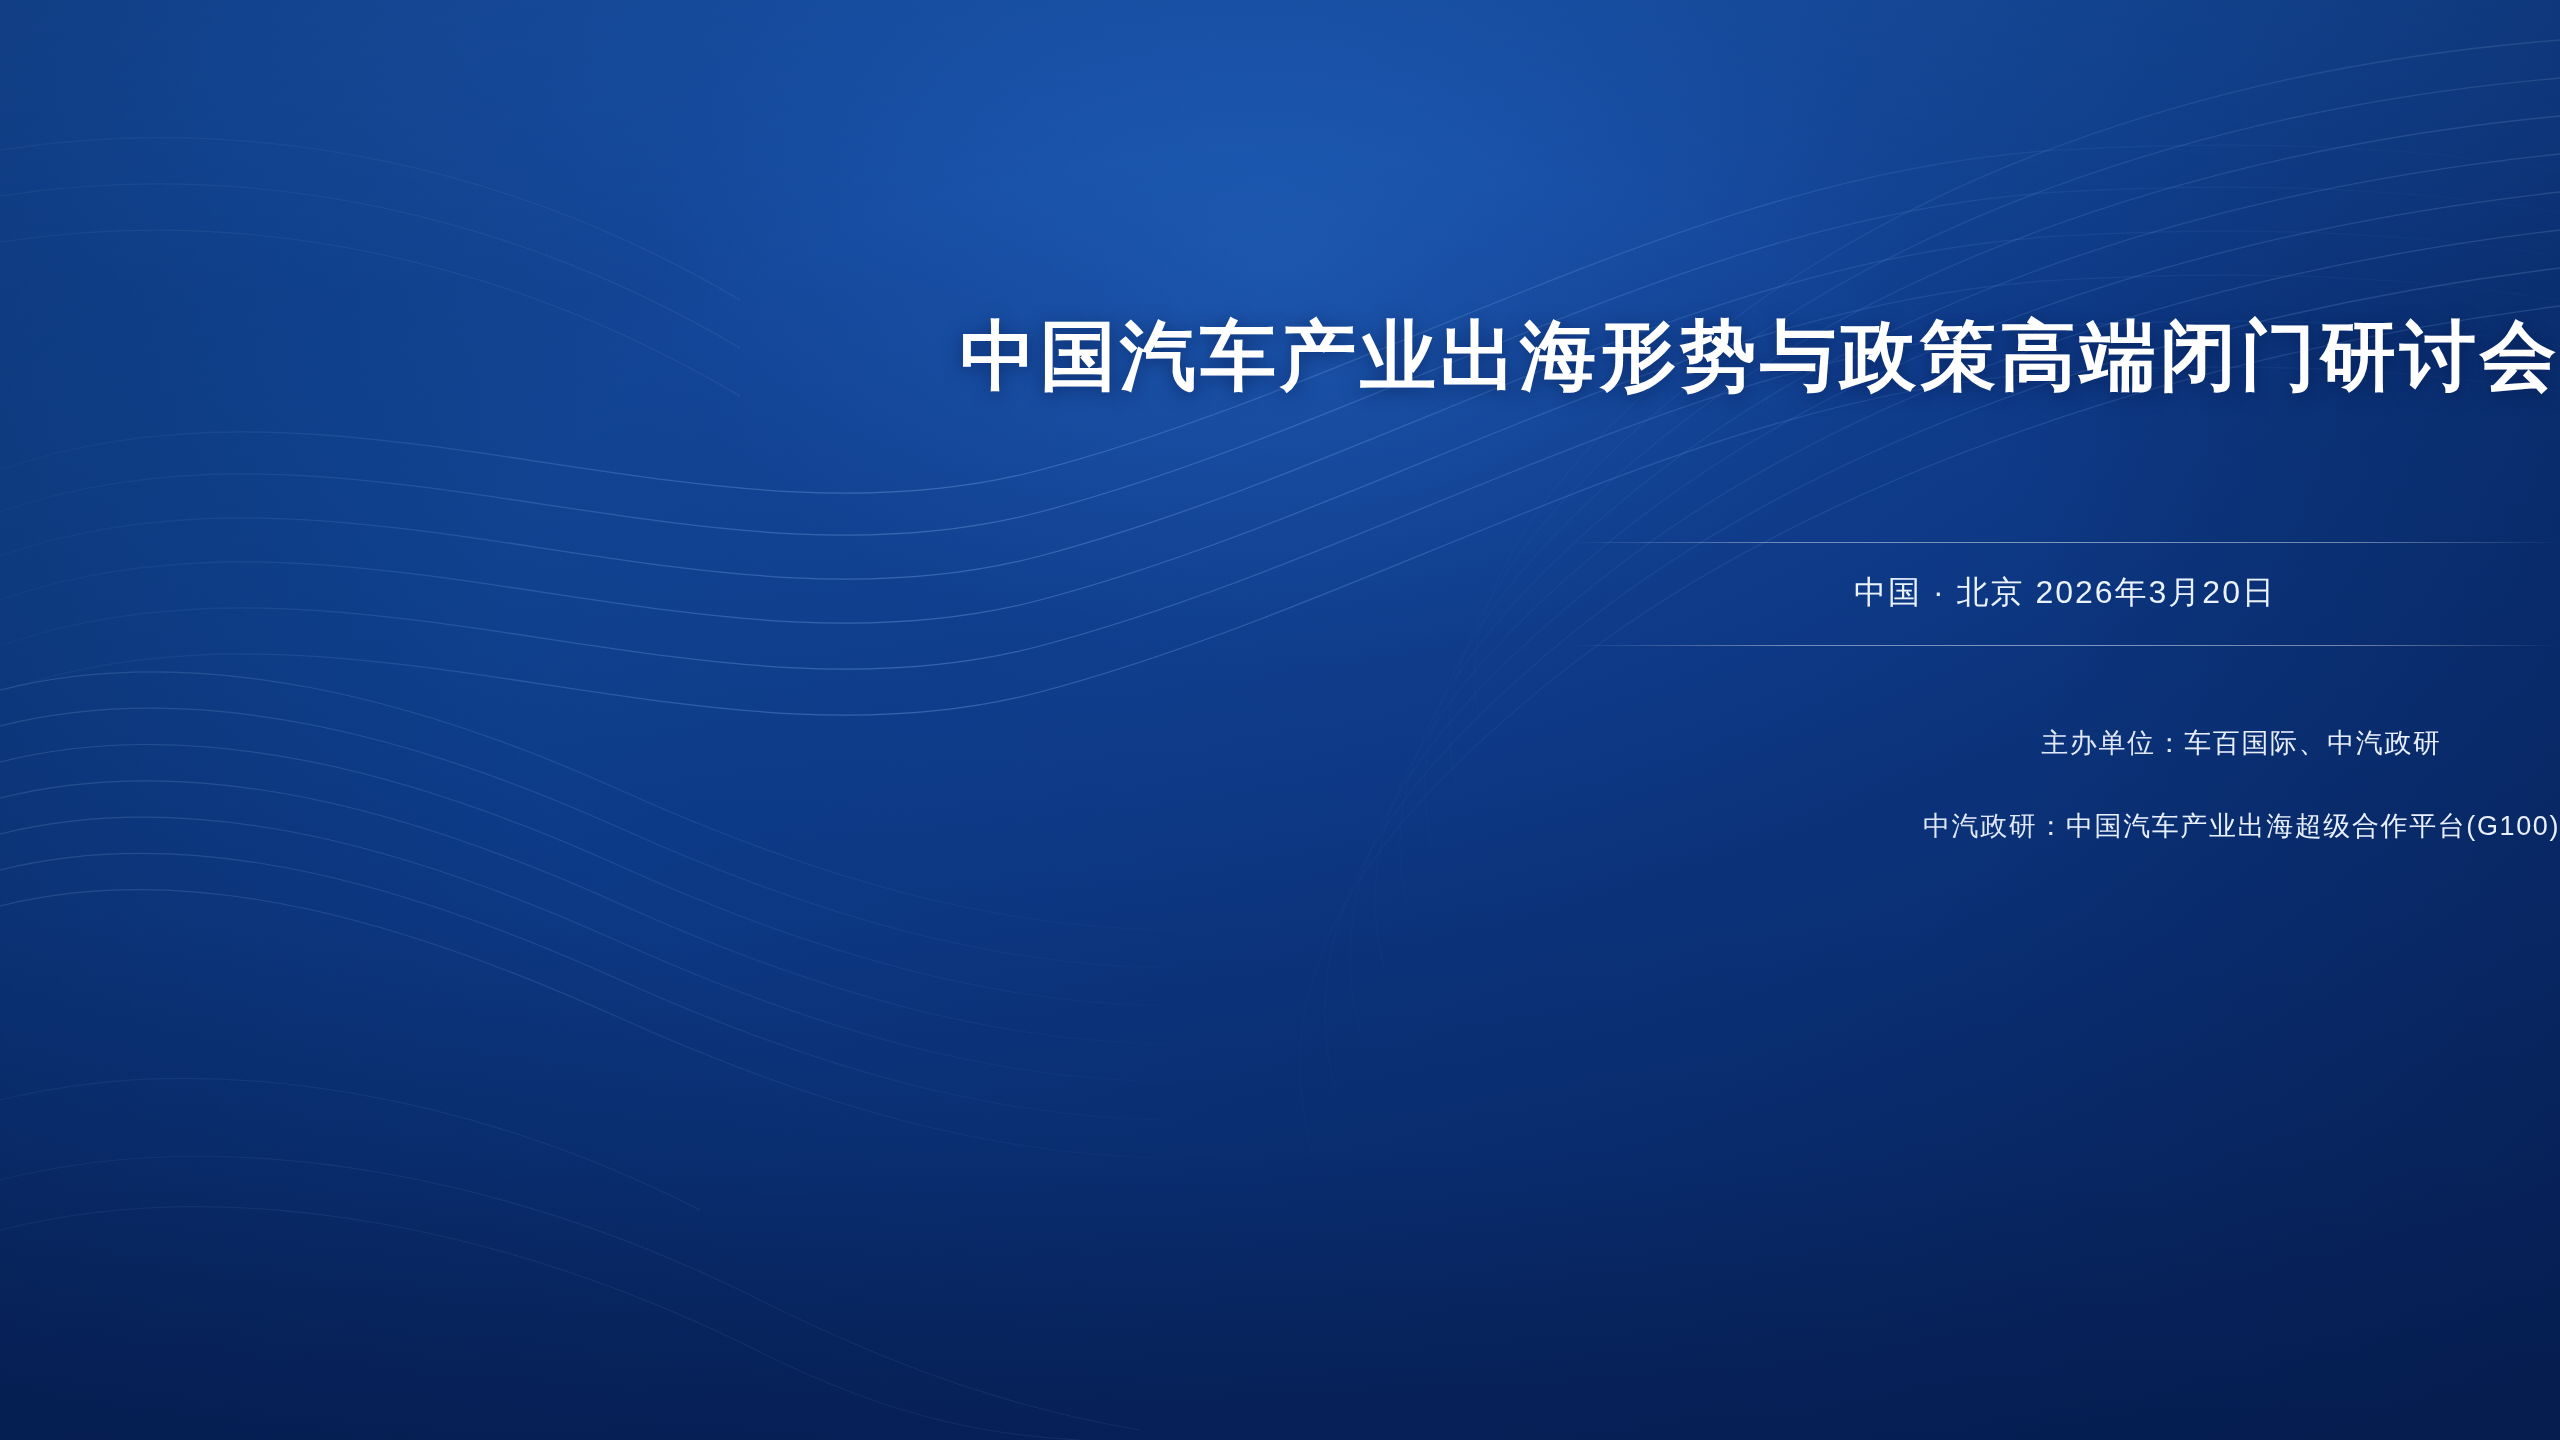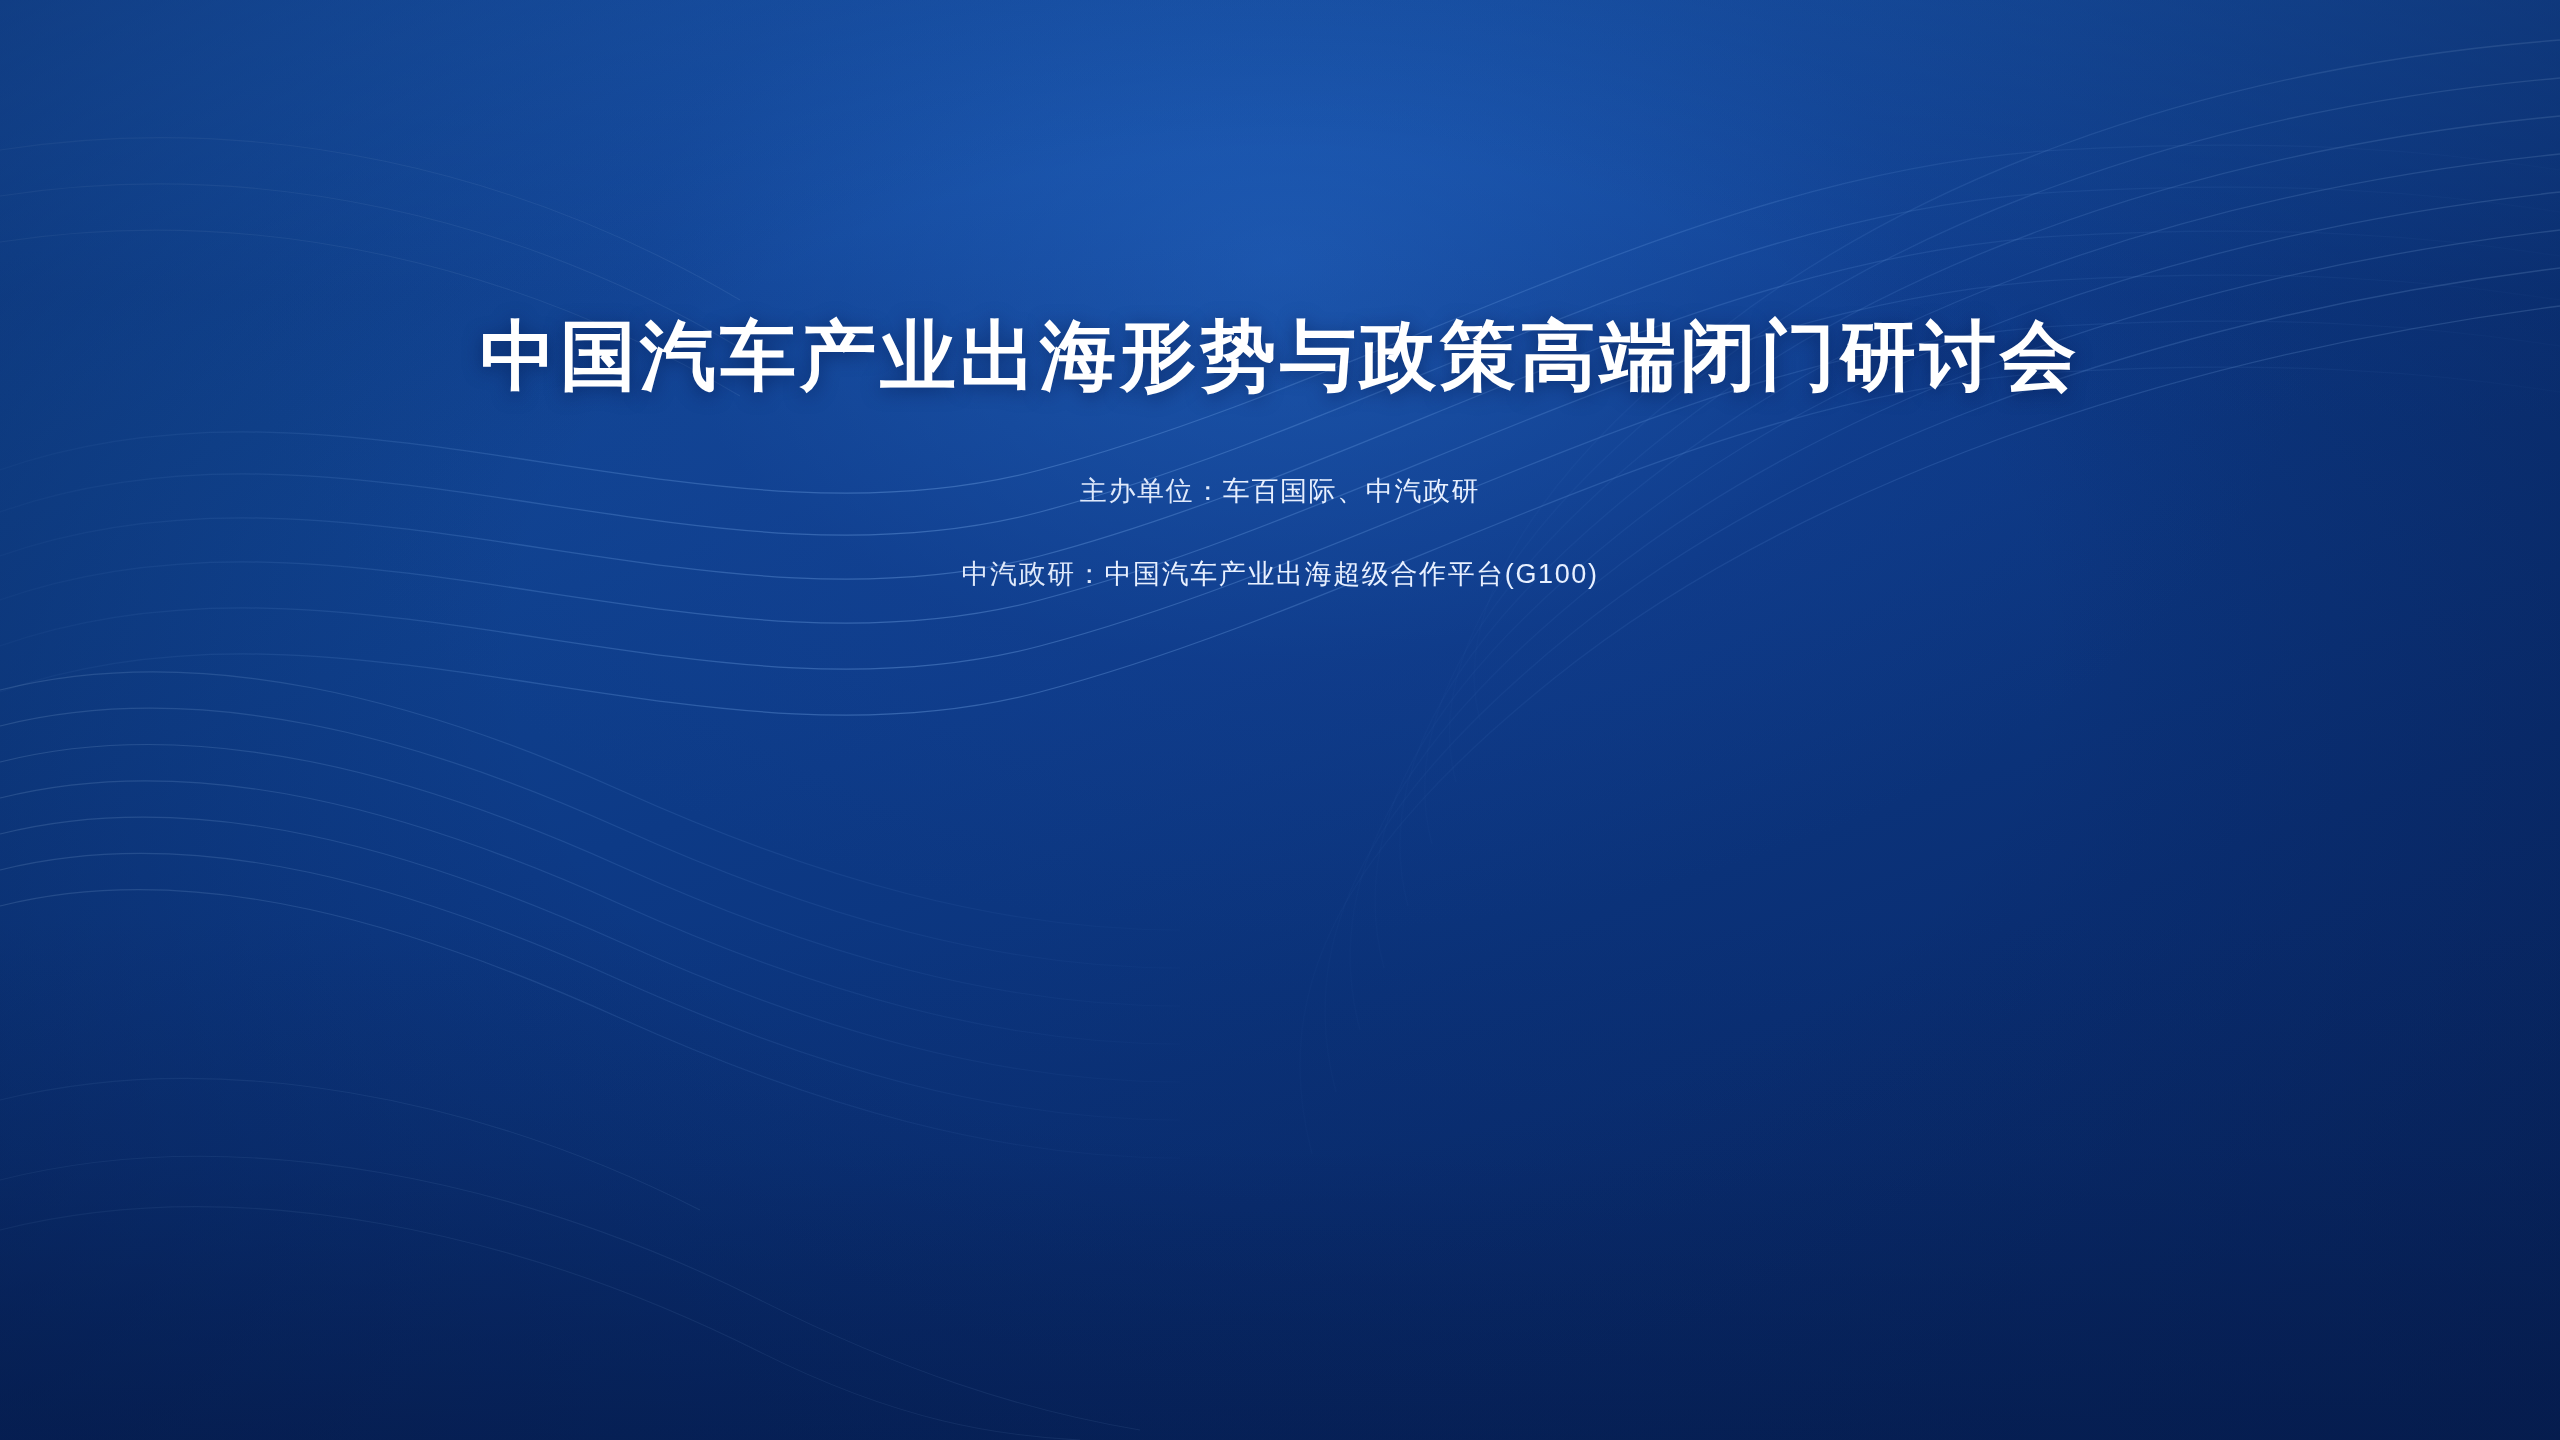--- a/index.html
+++ b/index.html
@@ -44,21 +44,21 @@
   .waves {
     position: absolute;
     inset: 0;
     pointer-events: none;
   }
   .content {
     position: absolute;
     inset: 0;
     display: flex;
     flex-direction: column;
-    align-items: center;
+    align-items: flex-end;
   }
   .title-block {
     margin-top: 318px;
     text-align: center;
     color: #ffffff;
   }
   .title-line {
     font-size: 76px;
     font-weight: 700;
     letter-spacing: 4px;
@@ -177,20 +177,25 @@
   </svg>
 
   <div class="vignette"></div>
 
   <div class="content">
 
     <div class="title-block">
       <div class="title-line first">中国汽车产业出海形势与政策高端闭门研讨会</div>
     </div>
 
+    <div class="meta-wrap">
+      <div class="meta-rule"></div>
+      <div class="meta-text">中国 · 北京  2026年3月20日</div>
+      <div class="meta-rule"></div>
+    </div>
 
     <div class="orgs">
       <div class="org-line">
         <span class="org-label">主办单位：</span><span class="org-value">车百国际、中汽政研</span>
       </div>
       <div class="org-line">
         <span class="org-label">中汽政研：</span><span class="org-value">中国汽车产业出海超级合作平台(G100)</span>
       </div>
     </div>
 

